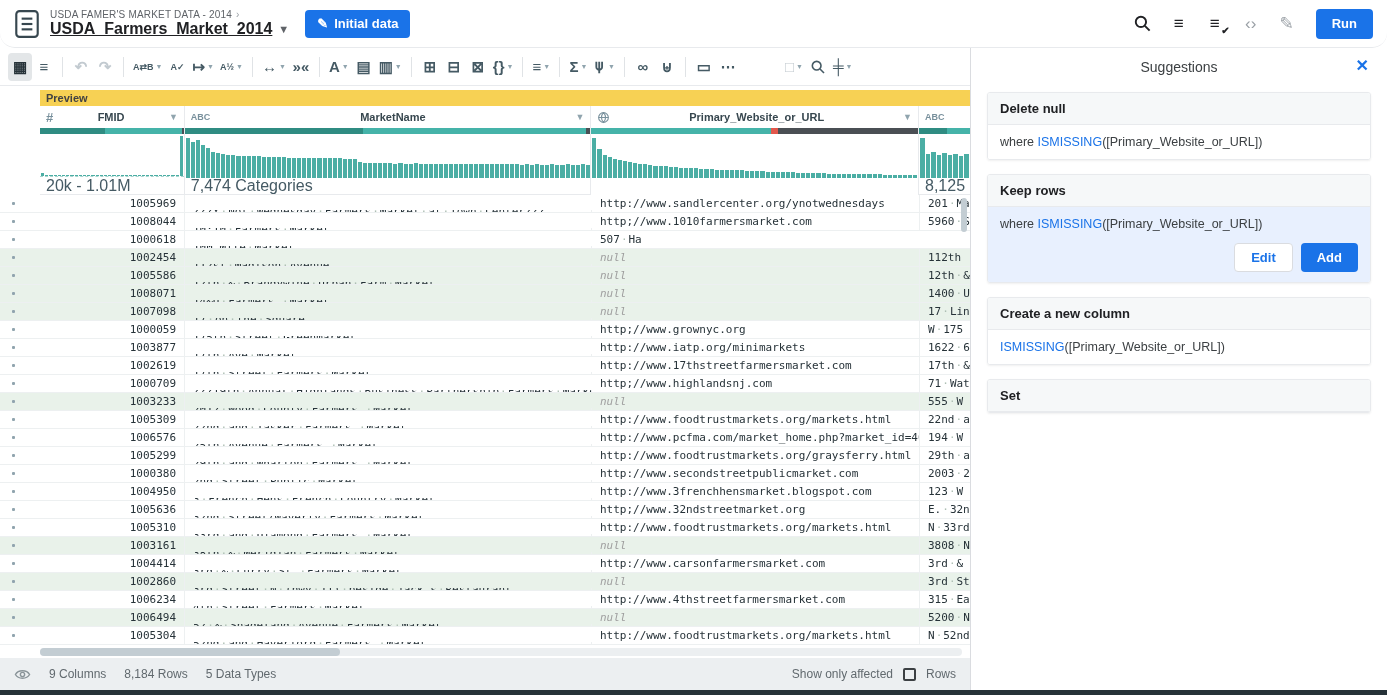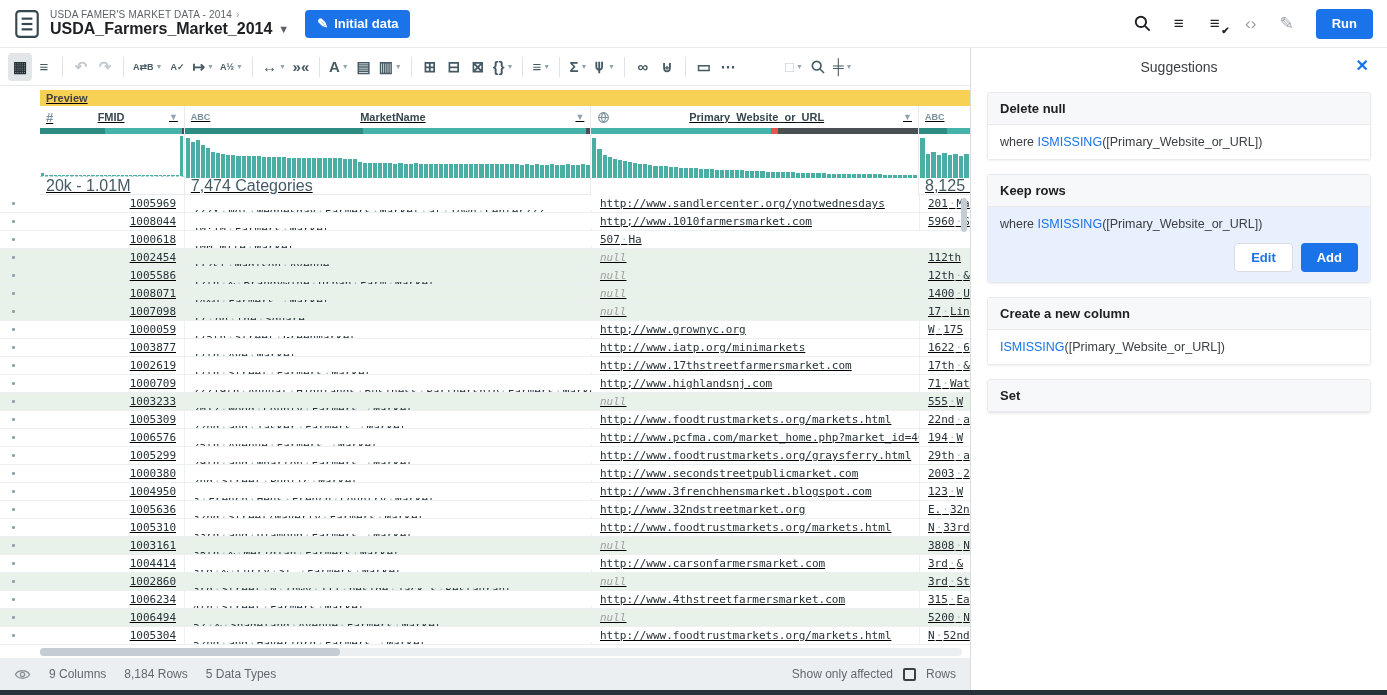--- a/index.html
+++ b/index.html
@@ -2,27 +2,27 @@
 <html><head>
 <meta charset="utf-8">
 <style>
   * { margin:0; padding:0; box-sizing:border-box; }
   html,body { width:1387px; height:695px; overflow:hidden; background:#fff;
               font-family:"Liberation Sans", sans-serif; }
   .app { position:relative; width:1387px; height:695px; background:#fff; }
 
   
   .topbar { height:48px; display:flex; align-items:center; padding:0 14px;
-            border-bottom:1px solid #E8EAED; }
+            border-bottom:1px solid #E8EAED;border-radius:15px; }
   .app-icon { width:26px; height:30px; margin-right:10px; color:#37474F; }
   .tb-left { display:flex; flex-direction:column; justify-content:center; }
   .crumb { font-size:10px; color:#5F6368; letter-spacing:.2px; display:flex; align-items:center; gap:4px; }
   .crumb .chev { color:#9AA0A6; font-size:10px; }
   .title-row { display:flex; align-items:center; gap:6px; }
-  .title { font-size:16px; font-weight:700; color:#202124; }
+  .title { font-size:16px; font-weight:700; color:#202124;text-decoration:underline; }
   .title-caret { color:#5F6368; font-size:11px; }
   .btn-initial { margin-left:16px; background:#1A73E8; color:#fff; font-size:13px; font-weight:600;
                  border:none; border-radius:4px; height:28px; padding:0 12px; display:flex;
                  align-items:center; gap:6px; cursor:pointer; }
   .tb-spacer { flex:1; }
   .tb-icons { display:flex; align-items:center; gap:14px; margin-right:18px; }
   .tbi { width:22px; height:22px; display:flex; align-items:center; justify-content:center;
          color:#202124; font-size:17px; font-weight:700; position:relative; }
   .tbi.dim { color:#9AA0A6; font-weight:400; }
   .tbi .ov { position:absolute; right:-4px; bottom:-1px; font-size:10px; }
@@ -42,21 +42,21 @@
           font-weight:600; cursor:pointer; }
   .tbtn.active { background:#E3E6E8; color:#263238; }
   .tbtn.disabled { color:#C2CAD0; }
   .tbtn .g-small { font-size:9px; letter-spacing:0; }
   .tbtn .rot { display:inline-block; transform:rotate(180deg); }
   .tcaret { font-size:7px; color:#90A4AE; margin-left:2px; }
   .tsep { width:1px; height:20px; background:#E0E3E6; margin:0 6px; flex-shrink:0; }
   .tspace { width:42px; }
 
   
-  .grid-view { flex:1; position:relative; overflow:hidden;text-decoration:underline; }
+  .grid-view { flex:1; position:relative; overflow:hidden; }
   .preview-bar { margin:4px 0 0 40px; height:16px; background:#F7D154; display:flex;
                  align-items:center; padding-left:6px; font-size:11px; font-weight:600; color:#424242; }
   .cols { display:flex; margin-left:40px; }
   .col { border-right:1px solid #E8EAED; }
   .col:last-child { border-right:none; }
   .w-fmid { width:145px; } .w-market { width:407px; } .w-url { width:328px; } .w-c4 { width:51px; }
   .col-head { height:22px; display:flex; align-items:center; padding:0 6px; gap:4px; background:#fff; }
   .type-ic { font-size:9px; font-weight:700; color:#78909C; letter-spacing:0; flex-shrink:0; }
   .type-ic.hash { font-size:13px; }
   .col-name { flex:1; text-align:center; font-size:11px; font-weight:700; color:#37474F;

